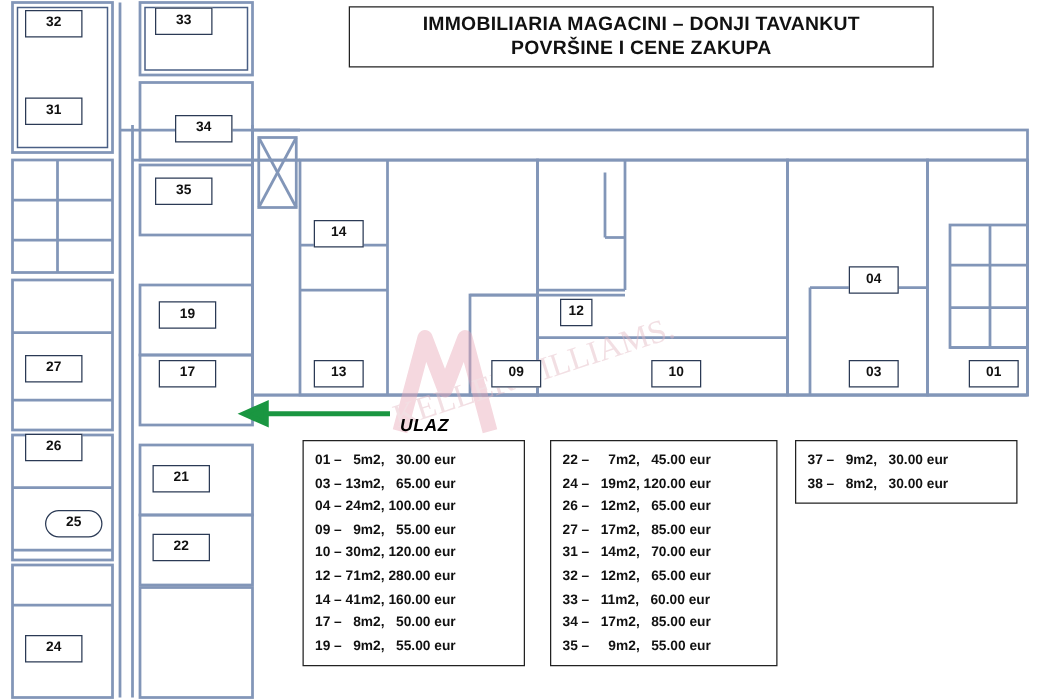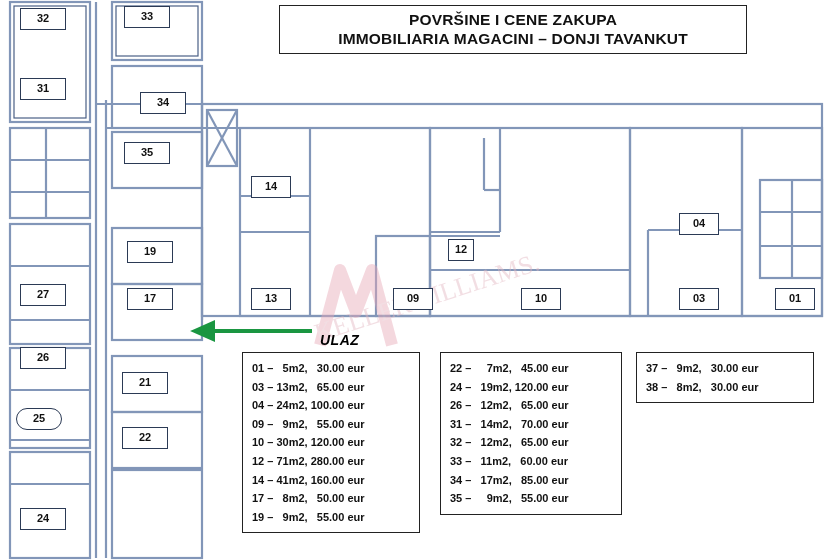--- a/index.html
+++ b/index.html
@@ -173,22 +173,22 @@
   </svg>
 
   <svg class="wm" viewBox="0 0 290 110">
     <g opacity="0.45">
       <path d="M20 95 L40 20 L56 62 L72 20 L92 95" fill="none" stroke="#e8a9b8" stroke-width="12" stroke-linejoin="round"></path>
       <text x="18" y="92" font-family="Liberation Serif, serif" font-size="26" fill="#e3b8c2" transform="rotate(-18 18 92)">KELLERWILLIAMS.</text>
     </g>
   </svg>
 
   <div class="title-box">
+    <div class="title-line">IMMOBILIARIA MAGACINI – DONJI TAVANKUT</div>
     <div class="title-line">POVRŠINE I CENE ZAKUPA</div>
-    <div class="title-line">IMMOBILIARIA MAGACINI – DONJI TAVANKUT</div>
   </div>
 
   <div id="rooms">
       <div class="room-label" style="left: 20px; top: 8px; width: 46px; height: 22px;">32</div>
       <div class="room-label" style="left: 124px; top: 6px; width: 46px; height: 22px;">33</div>
       <div class="room-label" style="left: 20px; top: 78px; width: 46px; height: 22px;">31</div>
       <div class="room-label" style="left: 140px; top: 92px; width: 46px; height: 22px;">34</div>
       <div class="room-label" style="left: 124px; top: 142px; width: 46px; height: 22px;">35</div>
       <div class="room-label" style="left: 251px; top: 176px; width: 40px; height: 22px;">14</div>
       <div class="room-label" style="left: 679px; top: 213px; width: 40px; height: 22px;">04</div>
@@ -196,21 +196,21 @@
       <div class="room-label" style="left: 448px; top: 239px; width: 26px; height: 22px;">12</div>
       <div class="room-label" style="left: 20px; top: 284px; width: 46px; height: 22px;">27</div>
       <div class="room-label" style="left: 127px; top: 288px; width: 46px; height: 22px;">17</div>
       <div class="room-label" style="left: 251px; top: 288px; width: 40px; height: 22px;">13</div>
       <div class="room-label" style="left: 393px; top: 288px; width: 40px; height: 22px;">09</div>
       <div class="room-label" style="left: 521px; top: 288px; width: 40px; height: 22px;">10</div>
       <div class="room-label" style="left: 679px; top: 288px; width: 40px; height: 22px;">03</div>
       <div class="room-label" style="left: 775px; top: 288px; width: 40px; height: 22px;">01</div>
       <div class="room-label" style="left: 20px; top: 347px; width: 46px; height: 22px;">26</div>
       <div class="room-label" style="left: 122px; top: 372px; width: 46px; height: 22px;">21</div>
-      <div class="room-label" style="left: 16px; top: 408px; width: 46px; height: 22px; border-radius: 11px;">25</div>
+      <div class="room-label" style="left: 36px; top: 408px; width: 46px; height: 22px; border-radius: 11px;">25</div>
       <div class="room-label" style="left: 122px; top: 427px; width: 46px; height: 22px;">22</div>
       <div class="room-label" style="left: 20px; top: 508px; width: 46px; height: 22px;">24</div>
     </div>
 
   <div class="ulaz-label">ULAZ</div>
 
   <div id="prices">
       <div class="price-box" style="left: 242px; top: 352px; width: 178px;">
         <div class="price-row">01 –   5m2,   30.00 eur</div>
         <div class="price-row">03 – 13m2,   65.00 eur</div>
@@ -219,20 +219,21 @@
         <div class="price-row">10 – 30m2, 120.00 eur</div>
         <div class="price-row">12 – 71m2, 280.00 eur</div>
         <div class="price-row">14 – 41m2, 160.00 eur</div>
         <div class="price-row">17 –   8m2,   50.00 eur</div>
         <div class="price-row">19 –   9m2,   55.00 eur</div>
       </div>
       <div class="price-box" style="left: 440px; top: 352px; width: 182px;">
         <div class="price-row">22 –     7m2,   45.00 eur</div>
         <div class="price-row">24 –   19m2, 120.00 eur</div>
         <div class="price-row">26 –   12m2,   65.00 eur</div>
+        <div class="price-row">27 –   17m2,   85.00 eur</div>
         <div class="price-row">31 –   14m2,   70.00 eur</div>
         <div class="price-row">32 –   12m2,   65.00 eur</div>
         <div class="price-row">33 –   11m2,   60.00 eur</div>
         <div class="price-row">34 –   17m2,   85.00 eur</div>
         <div class="price-row">35 –     9m2,   55.00 eur</div>
       </div>
       <div class="price-box" style="left: 636px; top: 352px; width: 178px;">
         <div class="price-row">37 –   9m2,   30.00 eur</div>
         <div class="price-row">38 –   8m2,   30.00 eur</div>
       </div>

